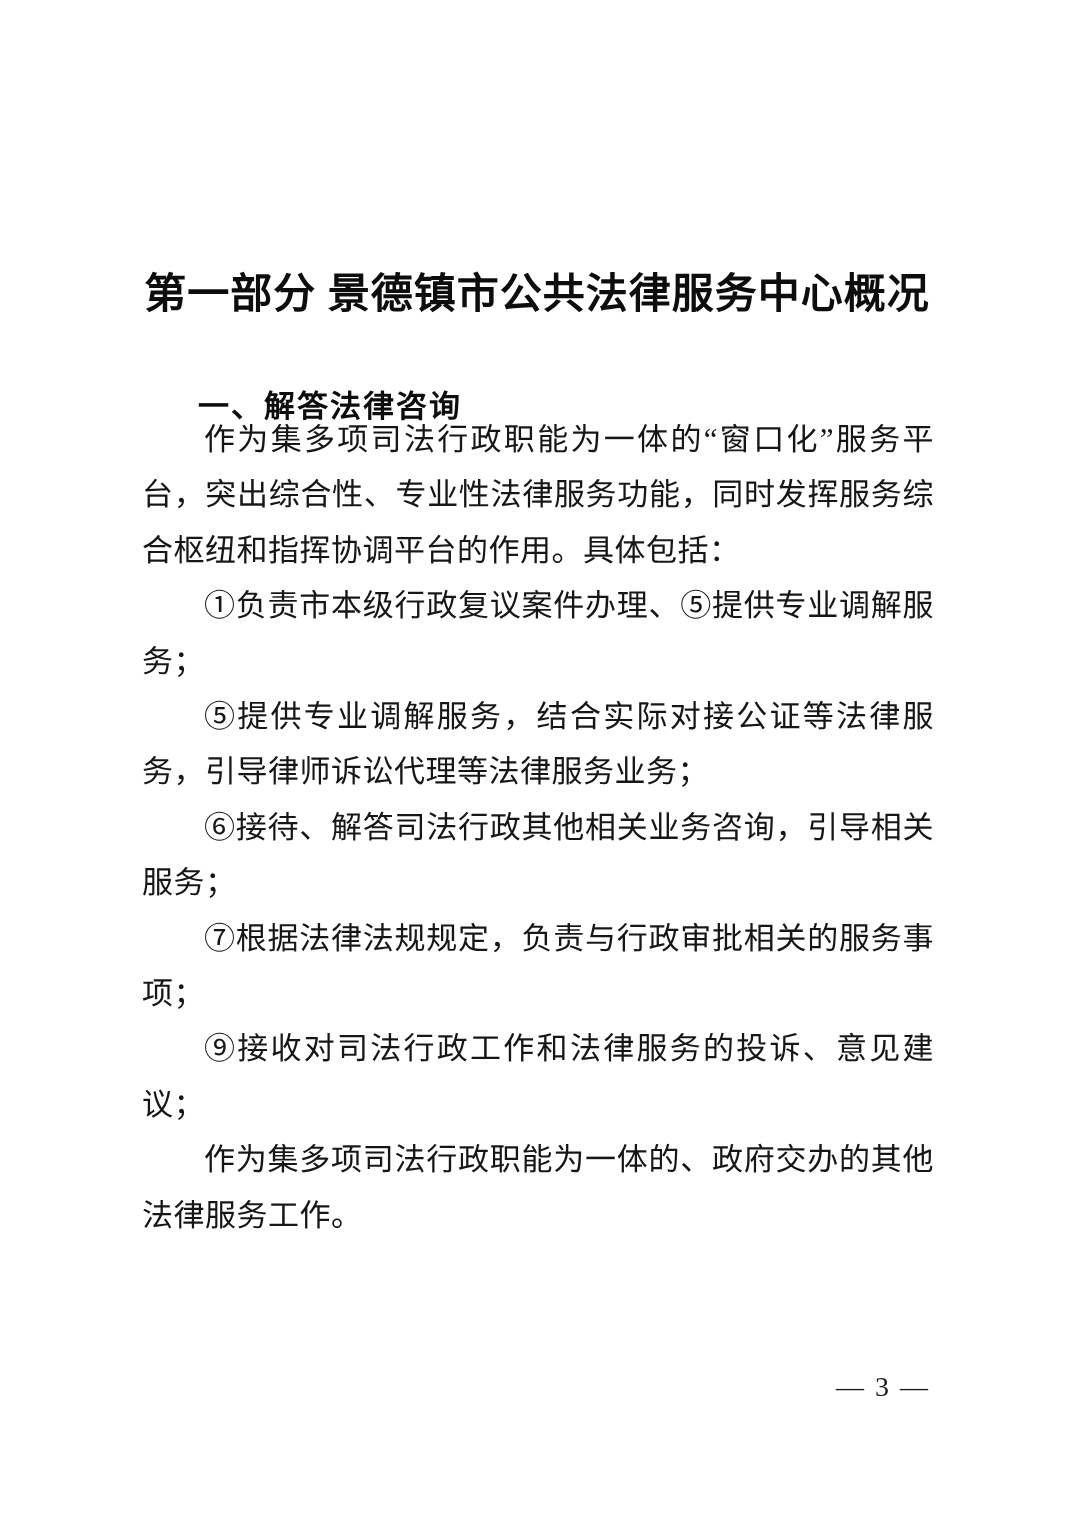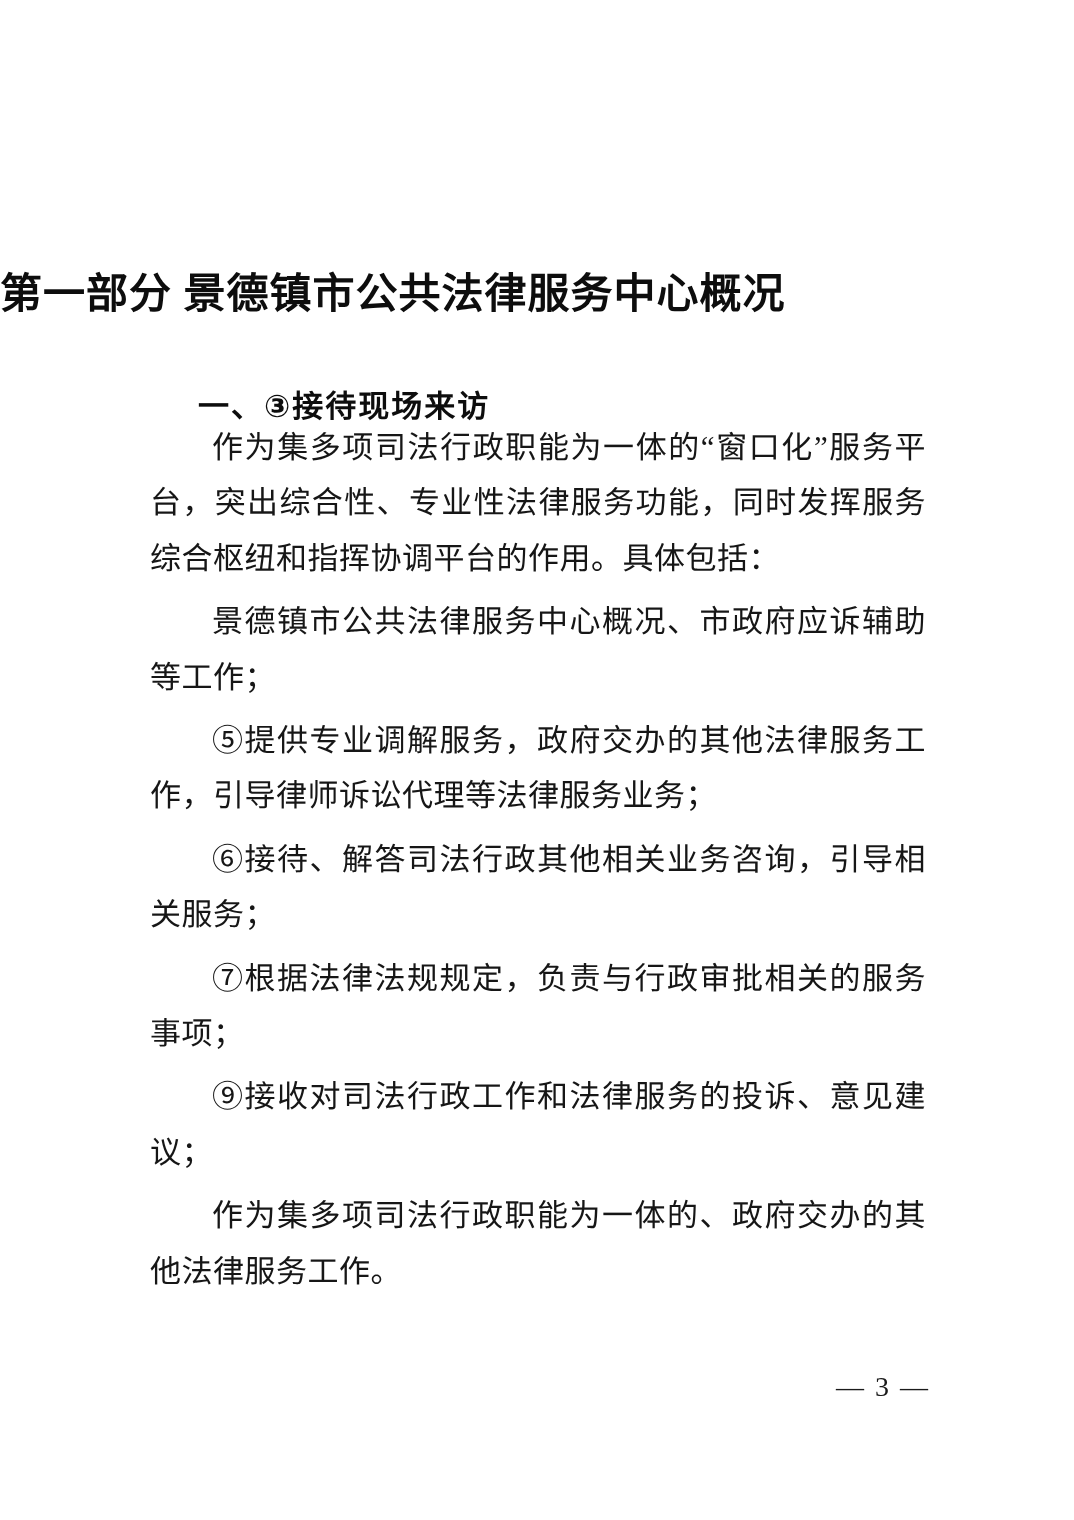--- a/index.html
+++ b/index.html
@@ -14,21 +14,21 @@
     background: #ffffff;
     color: #111111;
     overflow: hidden;
     font-family: "Liberation Serif", "DejaVu Serif", serif;
   }
   .doc-title {
     position: absolute;
     top: 240px;
     left: 0;
     right: 0;
-    text-align: left;
+    text-align: center;
     font-family: "Liberation Serif", "DejaVu Serif", serif;
     font-weight: bold;
     font-size: 42px;
     line-height: 1.25;
     letter-spacing: 1px;
     color: #0d0d0d;
     white-space: nowrap;
   }
   .section-heading {
     position: absolute;
@@ -46,21 +46,21 @@
     top: 412px;
     left: 142px;
     width: 792px;
     font-family: "Liberation Serif", "DejaVu Serif", serif;
     font-size: 31px;
     line-height: 55.4px;
     color: #161616;
     text-align: justify;
   }
   .content p {
-    margin: 8px;
+    margin: 0;
     padding: 0;
     text-indent: 2em;
     letter-spacing: 0.5px;
   }
   .page-number {
     position: absolute;
     top: 1371px;
     right: 144px;
     font-family: "Liberation Serif", "DejaVu Serif", serif;
     font-size: 28px;
@@ -69,28 +69,28 @@
     white-space: nowrap;
   }
 </style>
 </head>
 <body>
 
 <div class="page">
 
   <h1 class="doc-title">第一部分 景德镇市公共法律服务中心概况</h1>
 
-  <h2 class="section-heading">一、③接待现场来访</h2>
+  <h2 class="section-heading">一、解答法律咨询</h2>
 
   <div class="content">
     <p>作为集多项司法行政职能为一体的“窗口化”服务平台，突出综合性、专业性法律服务功能，同时发挥服务综合枢纽和指挥协调平台的作用。具体包括：</p>
 
     <div>
-      <p>景德镇市公共法律服务中心概况、市政府应诉辅助等工作；</p>
-      <p>⑤提供专业调解服务，政府交办的其他法律服务工作，引导律师诉讼代理等法律服务业务；</p>
+      <p>①负责市本级行政复议案件办理、⑤提供专业调解服务；</p>
+      <p>⑤提供专业调解服务，结合实际对接公证等法律服务，引导律师诉讼代理等法律服务业务；</p>
       <p>⑥接待、解答司法行政其他相关业务咨询，引导相关服务；</p>
       <p>⑦根据法律法规规定，负责与行政审批相关的服务事项；</p>
       <p>⑨接收对司法行政工作和法律服务的投诉、意见建议；</p>
       <p>作为集多项司法行政职能为一体的、政府交办的其他法律服务工作。</p>
     </div>
   </div>
 
   <div class="page-number">— 3 —</div>
 
 </div>

